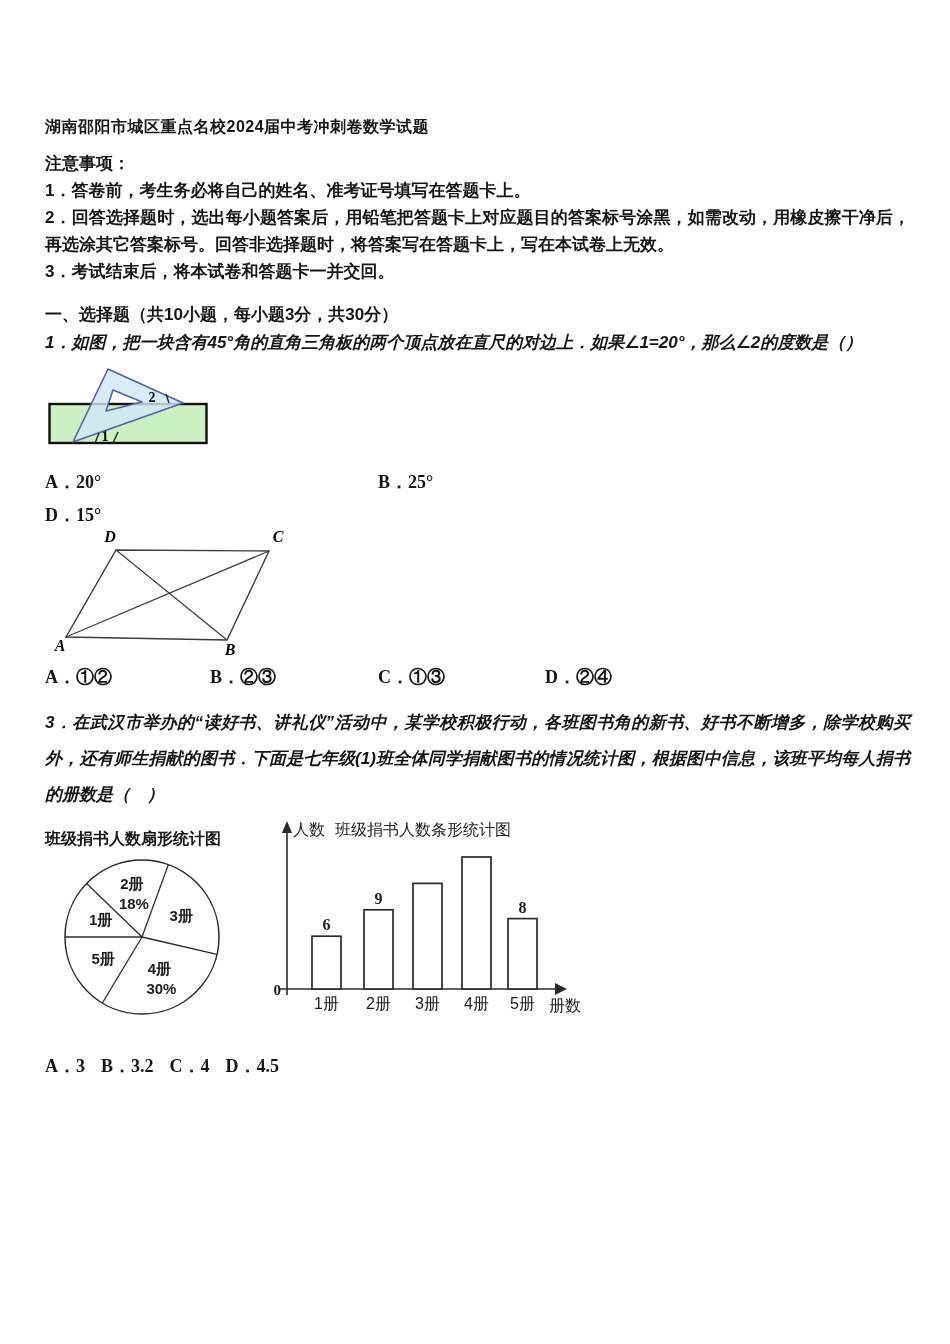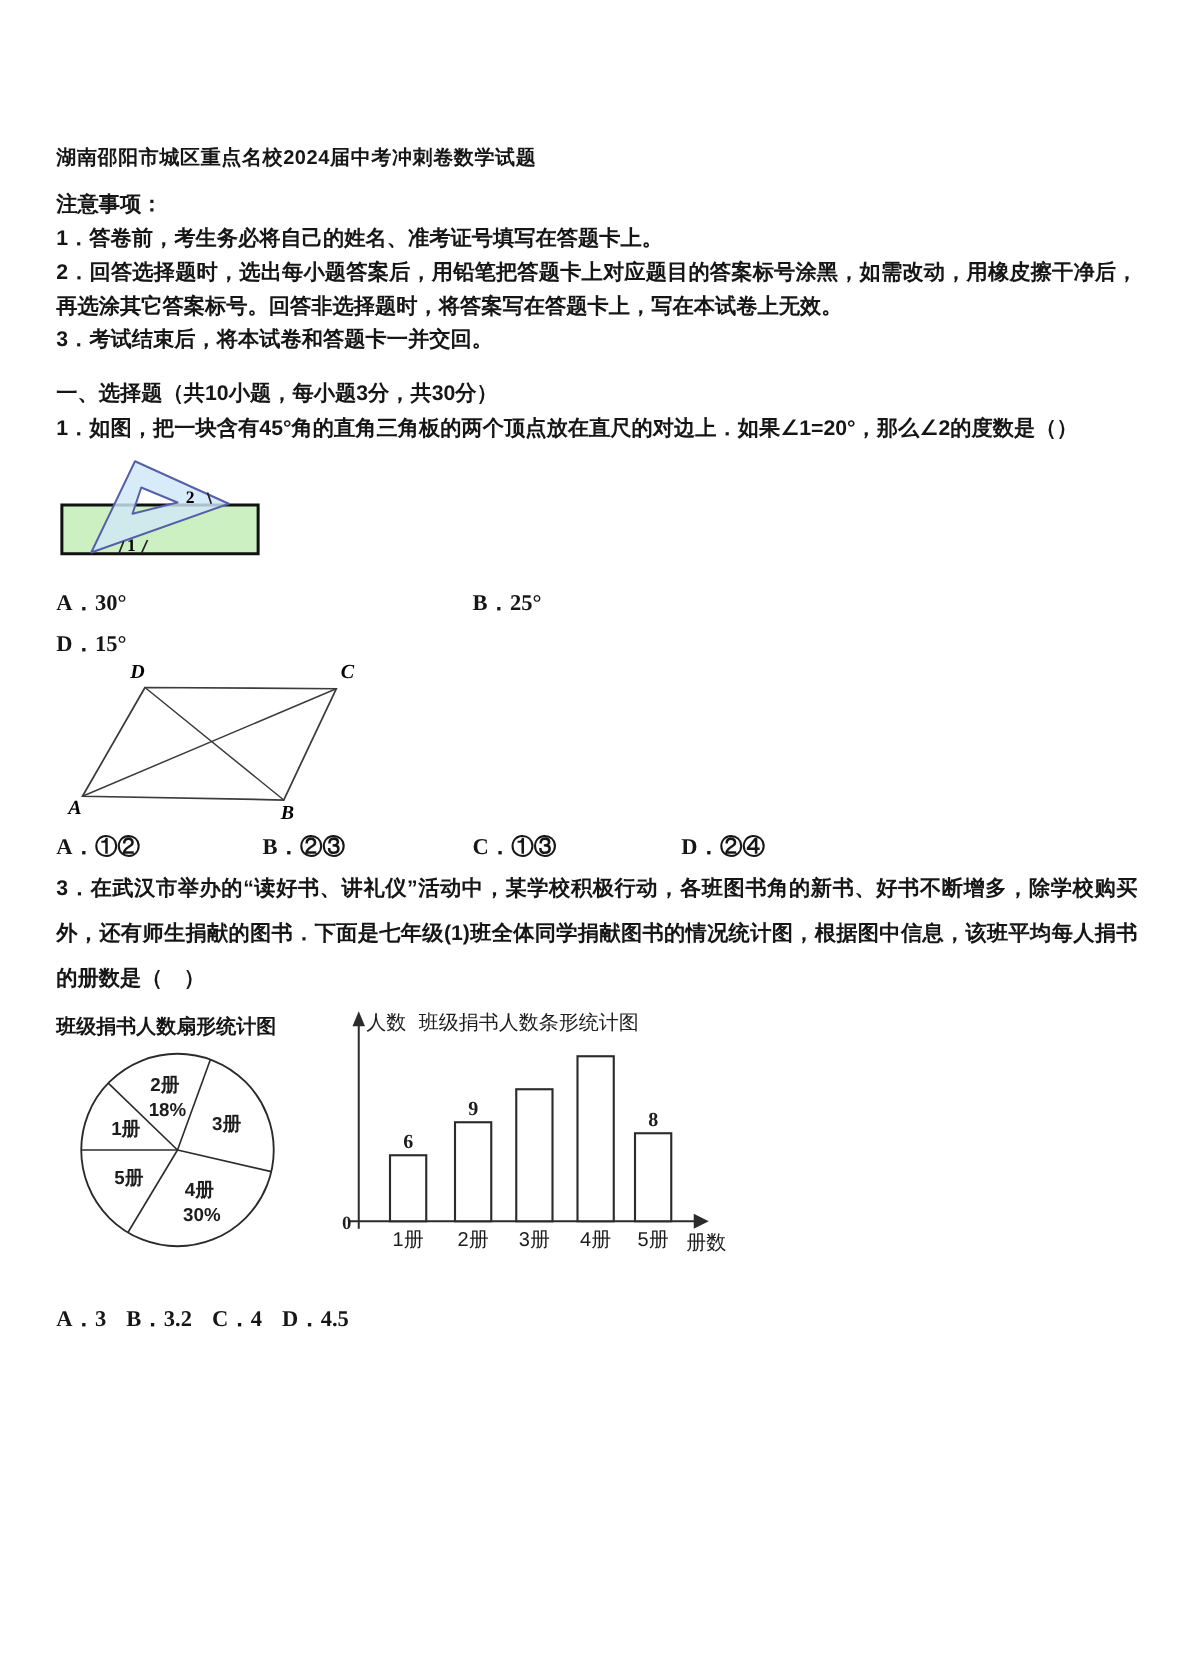--- a/index.html
+++ b/index.html
@@ -5,31 +5,31 @@
   html,body{margin:0;padding:0;background:#ffffff;}
   body{width:950px;height:1344px;position:relative;overflow:hidden;
        font-family:"Liberation Sans","DejaVu Sans",sans-serif;color:#161616;}
   .page{padding:0 40px 0 45px;}
   .title{margin:112px 0 0 0;text-align:left;font-size:16px;line-height:30px;
          font-weight:700;letter-spacing:.5px;}
   .notice-heading{margin-top:9px;font-size:17px;line-height:26px;font-weight:700;}
   .body-line{margin:0;font-size:17px;line-height:27px;font-weight:600;
              text-align:justify;}
   .section-heading{margin-top:17px;font-size:17px;line-height:26px;font-weight:700;}
-  .q-text{margin:2px 0 0 0;font-size:17px;line-height:26px;font-weight:600;text-align:justify;}
+  .q-text{margin:2px 0 0 0;font-size:17px;line-height:26px;font-weight:600;text-align:justify;font-style:italic;}
   .q-multi{line-height:36px;margin-top:12px;}
   .fig1{display:block;margin:7px 0 0 3px;}
   .fig2{display:block;margin:0 0 0 7px;}
   .figlabel{font:700 14px "Liberation Serif","DejaVu Serif",serif;text-anchor:middle;}
   .vertexlabel{font:italic 700 16px "Liberation Serif","DejaVu Serif",serif;text-anchor:middle;}
   .opts2{display:grid;grid-template-columns:333px 1fr;row-gap:9px;margin-top:17px;}
   .opts4{display:grid;grid-template-columns:165px 168px 167px 1fr;margin-top:8px;}
   .opts-inline{display:flex;gap:16px;margin-top:26px;}
   .opt{font:700 18px "Liberation Serif","DejaVu Serif",serif;line-height:24px;white-space:nowrap;}
-  .charts-row{display:flex;align-items:center;margin-top:6px;}
+  .charts-row{display:flex;align-items:flex-end;margin-top:6px;}
   .pie-block{width:220px;flex:0 0 220px;}
   .chart-title{font-size:16px;line-height:20px;font-weight:600;}
   .pie-label{font:600 15px "Liberation Sans","DejaVu Sans",sans-serif;text-anchor:middle;fill:#1d1d1d;}
   .bar-val{font:700 16px "Liberation Serif","DejaVu Serif",serif;text-anchor:middle;fill:#1d1d1d;}
   .bar-cat{font:500 16px "Liberation Sans","DejaVu Sans",sans-serif;text-anchor:middle;fill:#1d1d1d;}
   .axis-label{font:500 16px "Liberation Sans","DejaVu Sans",sans-serif;fill:#1d1d1d;}
   .origin-label{font:600 15px "Liberation Serif","DejaVu Serif",serif;text-anchor:end;fill:#1d1d1d;}
 </style>
 </head>
 <body>
@@ -51,21 +51,21 @@
 
   <svg class="fig1" width="170" height="90" viewBox="0 0 170 90">
     <rect x="1.5" y="41" width="157" height="39" fill="#cdf0c2" stroke="#111111" stroke-width="2.4"></rect>
     <path d="M60,6 L135,40 L25,79 Z M65,27 L94,39 L58,48 Z" fill="rgba(208,230,246,0.82)" fill-rule="evenodd" stroke="#5560a8" stroke-width="1.6" stroke-linejoin="round"></path>
     <path d="M47,80 L51,70 M65,80 L70,69 M121,40 L118,31" stroke="#222222" stroke-width="1.4" fill="none"></path>
     <text class="figlabel" x="104" y="39">2</text>
     <text class="figlabel" x="57" y="78">1</text>
   </svg>
 
   <div class="opts2">
-    <span class="opt">A．30°</span>
+    <span class="opt">A．20°</span>
     <span class="opt">B．25°</span>
     <span class="opt">D．15°</span>
   </div>
 
 
   <svg class="fig2" width="250" height="130" viewBox="0 0 250 130">
     <path d="M64,23 L217,24 L175,113 L14,110 Z" fill="none" stroke="#3c3c3c" stroke-width="1.4"></path>
     <path d="M14,110 L217,24 M64,23 L175,113" fill="none" stroke="#3c3c3c" stroke-width="1.2"></path>
     <text class="vertexlabel" x="58" y="15">D</text>
     <text class="vertexlabel" x="226" y="15">C</text>
@@ -73,21 +73,21 @@
     <text class="vertexlabel" x="178" y="128">B</text>
   </svg>
 
   <div class="opts4">
     <span class="opt">A．①②</span>
     <span class="opt">B．②③</span>
     <span class="opt">C．①③</span>
     <span class="opt">D．②④</span>
   </div>
 
-  <p class="q-text q-multi" style="margin-top:4px;">3．在武汉市举办的“读好书、讲礼仪”活动中，某学校积极行动，各班图书角的新书、好书不断增多，除学校购买外，还有师生捐献的图书．下面是七年级(1)班全体同学捐献图书的情况统计图，根据图中信息，该班平均每人捐书的册数是（　）</p>
+  <p class="q-text q-multi" style="margin-top:16px;">3．在武汉市举办的“读好书、讲礼仪”活动中，某学校积极行动，各班图书角的新书、好书不断增多，除学校购买外，还有师生捐献的图书．下面是七年级(1)班全体同学捐献图书的情况统计图，根据图中信息，该班平均每人捐书的册数是（　）</p>
 
   <div class="charts-row">
     <div class="pie-block">
       <div class="chart-title">班级捐书人数扇形统计图</div>
       <svg id="pie-svg" width="210" height="175" viewBox="0 0 210 175">
           <circle cx="97" cy="88" r="77" fill="#ffffff" stroke="#2b2b2b" stroke-width="1.5"></circle>
           <line x1="97" y1="88" x2="123.3355510360765" y2="15.643668199485063" stroke="#2b2b2b" stroke-width="1.3"></line>
           <text x="86.953685913003" y="40.484632906691395" class="pie-label">2册</text>
           <text x="88.953685913003" y="60.484632906691395" class="pie-label">18%</text>
           <line x1="97" y1="88" x2="172.02649498846313" y2="105.3212311844776" stroke="#2b2b2b" stroke-width="1.3"></line>

